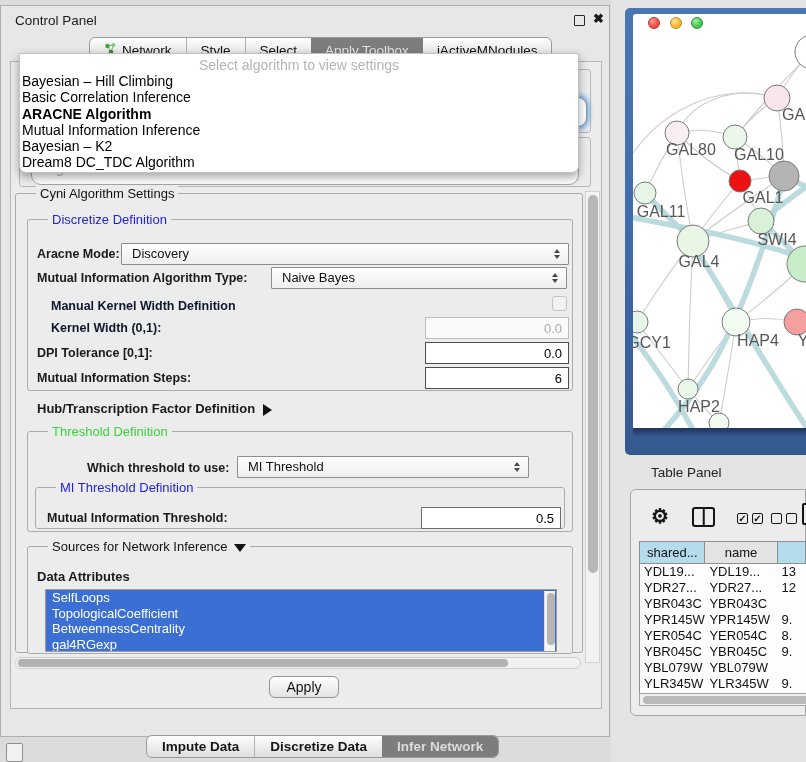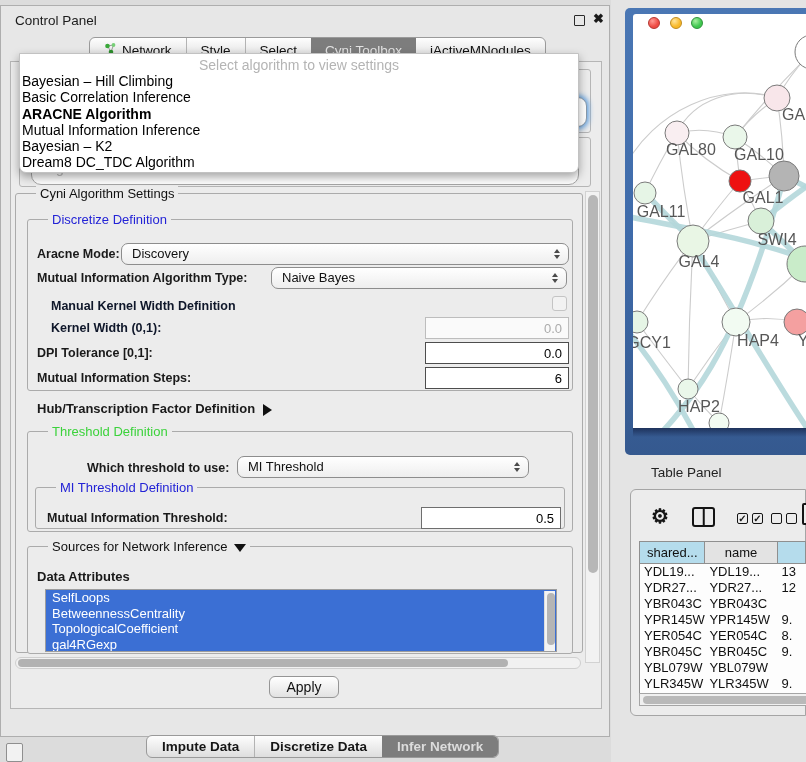--- a/index.html
+++ b/index.html
@@ -34,21 +34,21 @@
   .panel-inner { position:absolute; left:9px; top:55px; width:592px; height:648px; background:#ececec; border:1px solid #b6b6b6; }
 
   .groupbox { position:absolute; border:1px solid #ababab; border-radius:3px; background:#ececec; }
   .gb-title { position:absolute; top:-8px; left:20px; background:#ececec; padding:0 4px; font-size:13px; color:#111; white-space:nowrap; }
   .gb-title.blue { color:#2323d6; }
   .gb-title.green { color:#3bd23b; }
 
   .lbl { position:absolute; font-size:12.5px; font-weight:bold; color:#1a1a1a; white-space:nowrap; }
   .lbl.dis { color:#0f172a;margin-left:14px; }
 
-  .combo { position:absolute; height:22px; background:linear-gradient(#ffffff,#eeeeee); border:1px solid #8d8d8d; border-radius:7px; font-size:13px; color:#111; line-height:20px; padding-left:10px; }
+  .combo { position:absolute; height:22px; background:linear-gradient(#ffffff,#eeeeee); border:1px solid #8d8d8d; border-radius:1px; font-size:13px; color:#111; line-height:20px; padding-left:10px; }
   .spin { position:absolute; right:8px; top:50%; transform:translateY(-50%); display:flex; flex-direction:column; gap:2px; }
   .spin i { display:block; width:0; height:0; border-left:3.5px solid transparent; border-right:3.5px solid transparent; }
   .spin .up { border-bottom:4.5px solid #4a4a4a; }
   .spin .dn { border-top:4.5px solid #4a4a4a; }
 
   .field { position:absolute; height:22px; font-family:"Liberation Sans",sans-serif; font-size:13px; text-align:right; padding-right:6px; background:#fff; border:1.5px solid #4d4d4d; }
   .field.dis { border:1px solid #bdbdbd; color:#ababab; background:#fafafa; }
   .checkbox { position:absolute; width:15px; height:15px; border:1px solid #c4c4c4; border-radius:3px; background:#f2f2f2; }
 
   .tri-right { display:inline-block; width:0; height:0; border-top:6px solid transparent; border-bottom:6px solid transparent; border-left:9px solid #111; vertical-align:middle; margin-left:8px; }
@@ -122,21 +122,21 @@
           </svg></span>
         <span>Network</span>
       </div>
       <div class="tab">
         <span>Style</span>
       </div>
       <div class="tab">
         <span>Select</span>
       </div>
       <div class="tab sel">
-        <span>Cyni Toolbox</span>
+        <span>Apply Toolbox</span>
       </div>
       <div class="tab">
         <span>jActiveMNodules</span>
       </div>
     </div>
 
   <div class="panel-inner"></div>
 
   <div class="ghost-box" style="left:18px;top:63px;width:572px;height:64px;"></div>
   <div class="combo-focus"></div>
@@ -214,22 +214,22 @@
   </div>
   <div class="lbl" style="left:46px;top:505px;">Mutual Information Threshold:</div>
   <input class="field" style="left: 420px; top: 501px; width: 140px; border-width: 1px; border-color: rgb(110, 110, 110);" value="0.5">
 
   <div class="groupbox" style="left:26px;top:540px;width:546px;height:108px;">
     <span class="gb-title"><span>Sources for Network Inference</span><span class="tri-down"></span></span>
   </div>
   <div class="lbl" style="left:36px;top:563px;font-size:13px;">Data Attributes</div>
   <div class="attr-list" id="attr-list">
     <div class="attr-item" style="background: rgb(59, 111, 212);">SelfLoops</div>
+      <div class="attr-item" style="background: rgb(59, 111, 212);">TopologicalCoefficient</div>
       <div class="attr-item" style="background: rgb(59, 111, 212);">BetweennessCentrality</div>
-      <div class="attr-item" style="background: rgb(59, 111, 212);">TopologicalCoefficient</div>
       <div class="attr-item" style="background: rgb(59, 111, 212);">gal4RGexp</div>
       <div class="list-vscroll">
         <div class="thumb"></div>
       </div>
   </div>
 
   <div class="apply-btn">Apply</div>
   <div class="btabs" id="tabs-bottom">
       <div class="btab">Impute Data</div>
       <div class="btab">Discretize Data</div>

